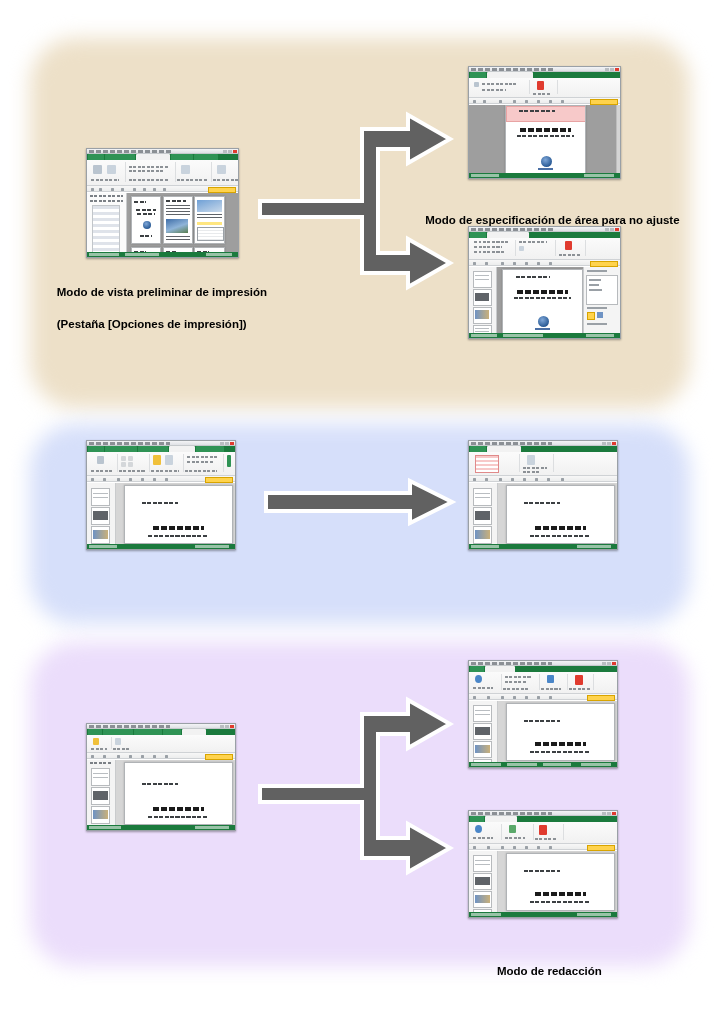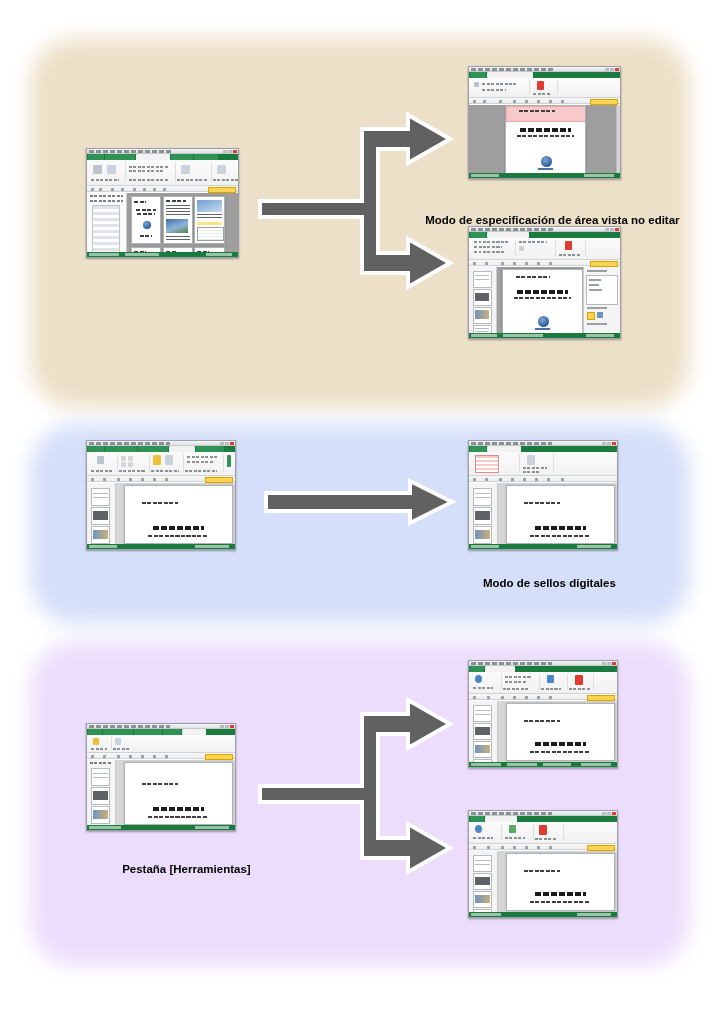--- a/index.html
+++ b/index.html
@@ -248,20 +248,24 @@
 
       </div>
     </div>
     <div class="status">
       <div class="st" style="left:2px;width:30px;"></div>
       <div class="st" style="left:38px;width:34px;"></div>
       <div class="st" style="right:6px;width:26px;"></div>
     </div>
   </div>
 
+  <div class="cap" style="left:44px;top:268px;width:240px;">
+    <span>Modo de vista preliminar de impresión</span><br>
+    <span>(Pestaña [Opciones de impresión])</span>
+  </div>
 
   <svg class="arrow-svg" width="200" height="210" viewBox="0 0 200 210" style="left:258px;top:105px;">
     <path d="M2 96 L104 96 L104 24 L150 24 L150 10 L192 34 L150 58 L150 44 L120 44 L120 148 L150 148 L150 134 L192 158 L150 182 L150 168 L104 168 L104 112 L2 112 Z" fill="#616161" stroke="#FFFFFF" stroke-width="4" stroke-linejoin="miter"></path>
   </svg>
 
   <div class="shot" style="left:468px;top:66px;width:153px;height:113px;">
     <div class="titlebar">
       <div class="tb-text"></div>
       <div class="tb-btns">
           <i></i>
@@ -306,21 +310,21 @@
       </div>
       <div style="position:absolute;right:0;top:0;bottom:0;width:3px;background:#d4d4d4;border-left:.5px solid #bdbdbd;"></div>
     </div>
     <div class="status">
       <div class="st" style="left:2px;width:28px;"></div>
       <div class="st" style="right:6px;width:30px;"></div>
     </div>
   </div>
 
   <div class="cap" style="left:411px;top:196px;width:270px;text-align:center;">
-    <span>Modo de especificación de área vista no editar</span>
+    <span>Modo de especificación de área para no ajuste</span>
   </div>
 
   <div class="shot" style="left:468px;top:226px;width:153px;height:113px;">
     <div class="titlebar">
       <div class="tb-text"></div>
       <div class="tb-btns">
           <i></i>
           <i></i>
           <i class="red"></i>
         </div>
@@ -529,23 +533,20 @@
         <div class="bigtx" style="left:26%;top:40px;width:48%;"></div>
         <div class="tx" style="left:22%;top:49px;width:56%;"></div>
       </div>
     </div>
     <div class="status">
       <div class="st" style="left:2px;width:28px;"></div>
       <div class="st" style="right:6px;width:34px;"></div>
     </div>
   </div>
 
-  <div class="cap" style="left:418px;top:559px;width:250px;text-align:center;">
-    <span>Modo de sellos digitales</span>
-  </div>
 
   <div class="panel" style="left:30px;top:642px;width:660px;height:324px;background:#EBDDFB;"></div>
 
   <div class="shot" style="left:86px;top:723px;width:150px;height:108px;">
     <div class="titlebar">
       <div class="tb-text"></div>
       <div class="tb-btns">
           <i></i>
           <i></i>
           <i class="red"></i>
@@ -596,23 +597,20 @@
         <div class="bigtx" style="left:26%;top:44px;width:48%;"></div>
         <div class="tx" style="left:22%;top:53px;width:56%;"></div>
       </div>
     </div>
     <div class="status">
       <div class="st" style="left:2px;width:32px;"></div>
       <div class="st" style="right:6px;width:34px;"></div>
     </div>
   </div>
 
-  <div class="cap" style="left:60px;top:845px;width:240px;text-align:center;">
-    <span>Pestaña [Herramientas]</span>
-  </div>
 
   <svg class="arrow-svg" width="200" height="210" viewBox="0 0 200 210" style="left:258px;top:690px;">
     <path d="M2 96 L104 96 L104 24 L150 24 L150 10 L192 34 L150 58 L150 44 L120 44 L120 148 L150 148 L150 134 L192 158 L150 182 L150 168 L104 168 L104 112 L2 112 Z" fill="#616161" stroke="#FFFFFF" stroke-width="4" stroke-linejoin="miter"></path>
   </svg>
 
   <div class="shot" style="left:468px;top:660px;width:150px;height:108px;">
     <div class="titlebar">
       <div class="tb-text"></div>
       <div class="tb-btns">
           <i></i>
@@ -737,14 +735,18 @@
         <div class="bigtx" style="left:26%;top:38px;width:48%;"></div>
         <div class="tx" style="left:22%;top:47px;width:56%;"></div>
       </div>
     </div>
     <div class="status">
       <div class="st" style="left:2px;width:30px;"></div>
       <div class="st" style="right:6px;width:34px;"></div>
     </div>
   </div>
 
+  <div class="cap" style="left:418px;top:931px;width:250px;text-align:center;">
+    
+    <span>Modo de redacción</span>
+  </div>
 
 </div>
 
 </body></html>

